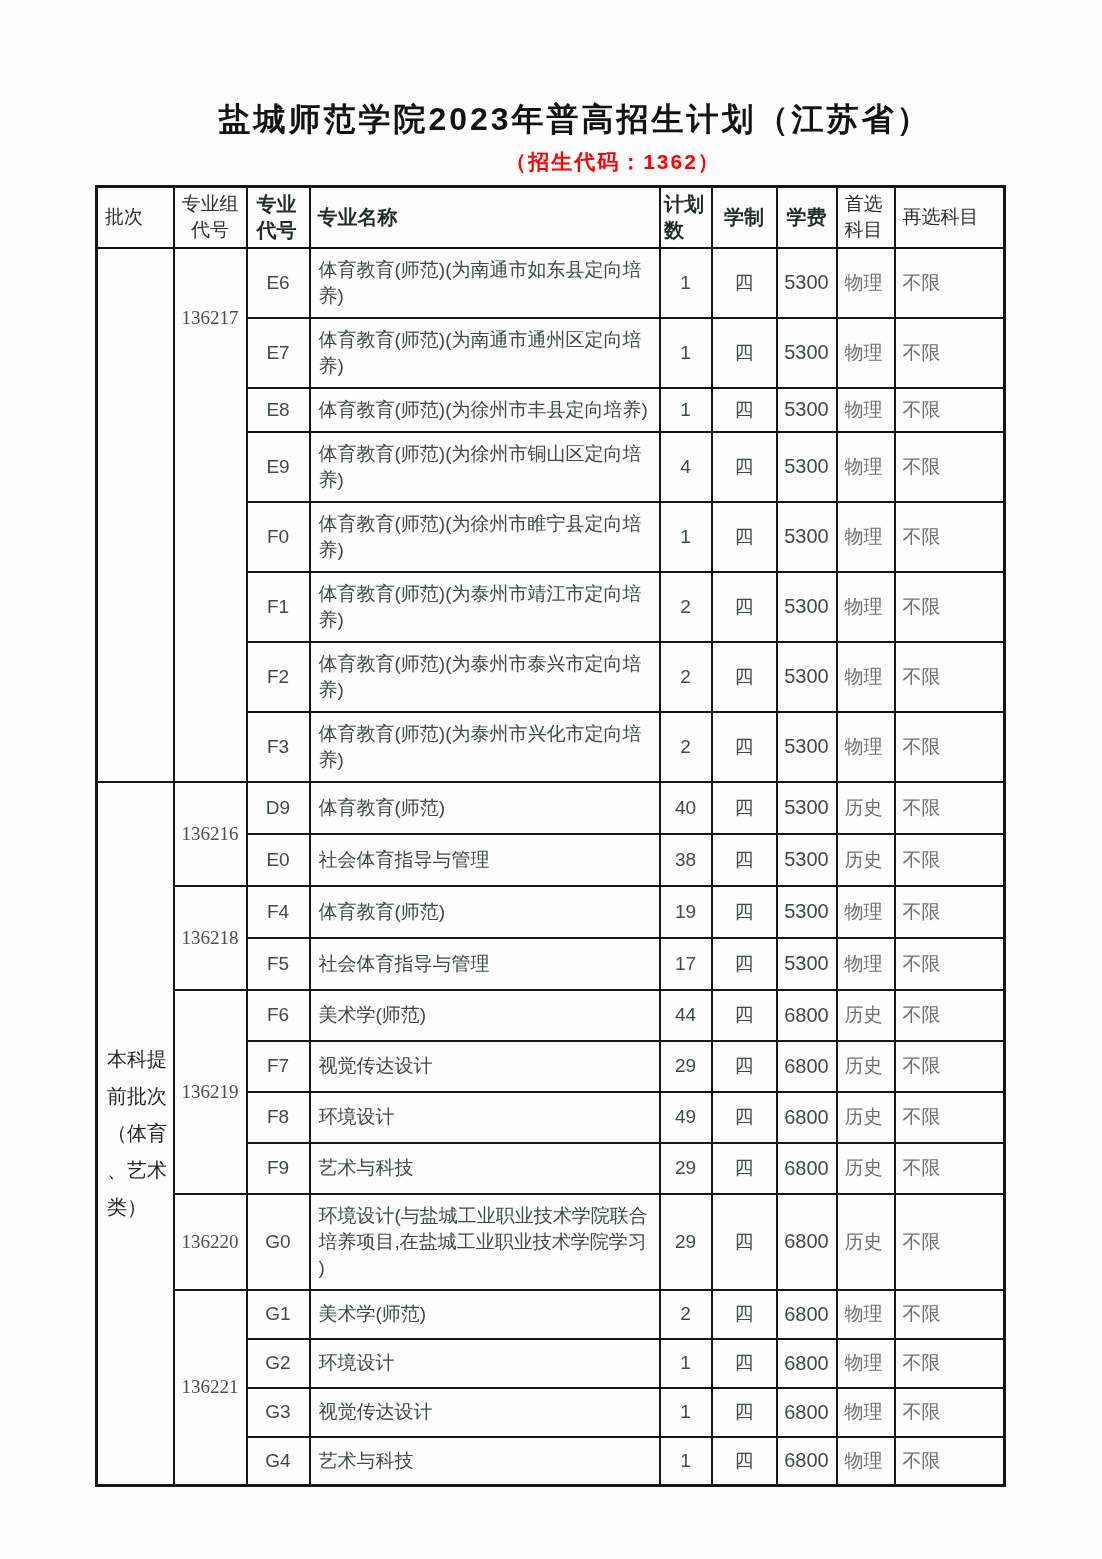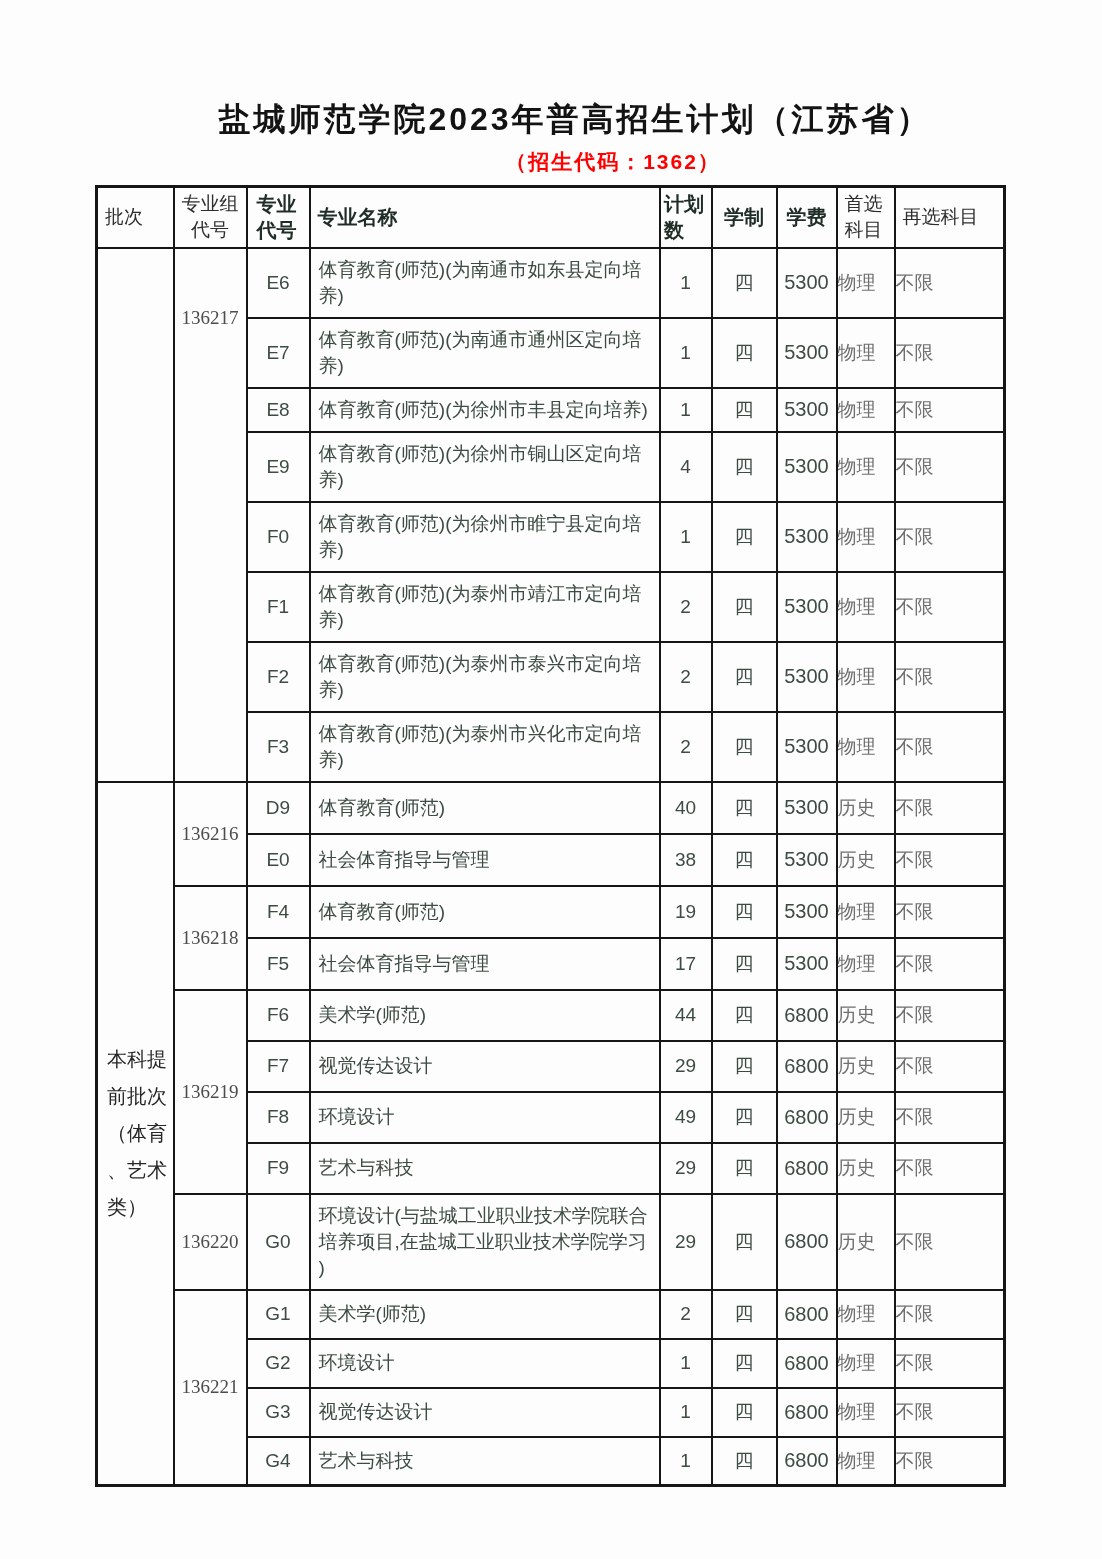--- a/index.html
+++ b/index.html
@@ -53,21 +53,21 @@
   th.left { text-align:left; padding-left:7px; }
   .w3c { width:3.1em; margin:0 auto; line-height:26px; word-break:break-all; line-break:anywhere; text-align:center; }
   .w2c { width:2.15em; margin:0 auto; line-height:26px; word-break:break-all; line-break:anywhere; text-align:left; }
   .w2l { width:2.15em; line-height:26px; word-break:break-all; line-break:anywhere; text-align:left; }
 
   
   td.code { text-align:center; font-size:19px; color:#3d4c42; }
   td.name { text-align:left; padding:8px 8px; font-size:19px; color:#3d4c42; line-height:26px; word-break:break-all; line-break:anywhere; }
   td.num  { text-align:center; font-size:19px; color:#3d4c42; }
   td.fee  { font-size:20px; }
-  td.subj { text-align:left; font-size:19px; color:#6f6f6f; font-family:"Liberation Serif",serif; }
+  td.subj { text-align:left; padding-left:7px; font-size:19px; color:#6f6f6f; font-family:"Liberation Serif",serif; }
   td.grp  { text-align:center; font-size:19px; color:#4c4c4c; font-family:"Liberation Serif",serif; }
   td.grp-top { vertical-align:top; padding-top:58px; }
   td.batch-cell { vertical-align:middle; padding-left:9px; }
   .batch-inner {
     width:62px;
     font-size:20px;
     line-height:37px;
     color:#262626;
     font-family:"Liberation Serif",serif;
     word-break:break-all; line-break:anywhere;

